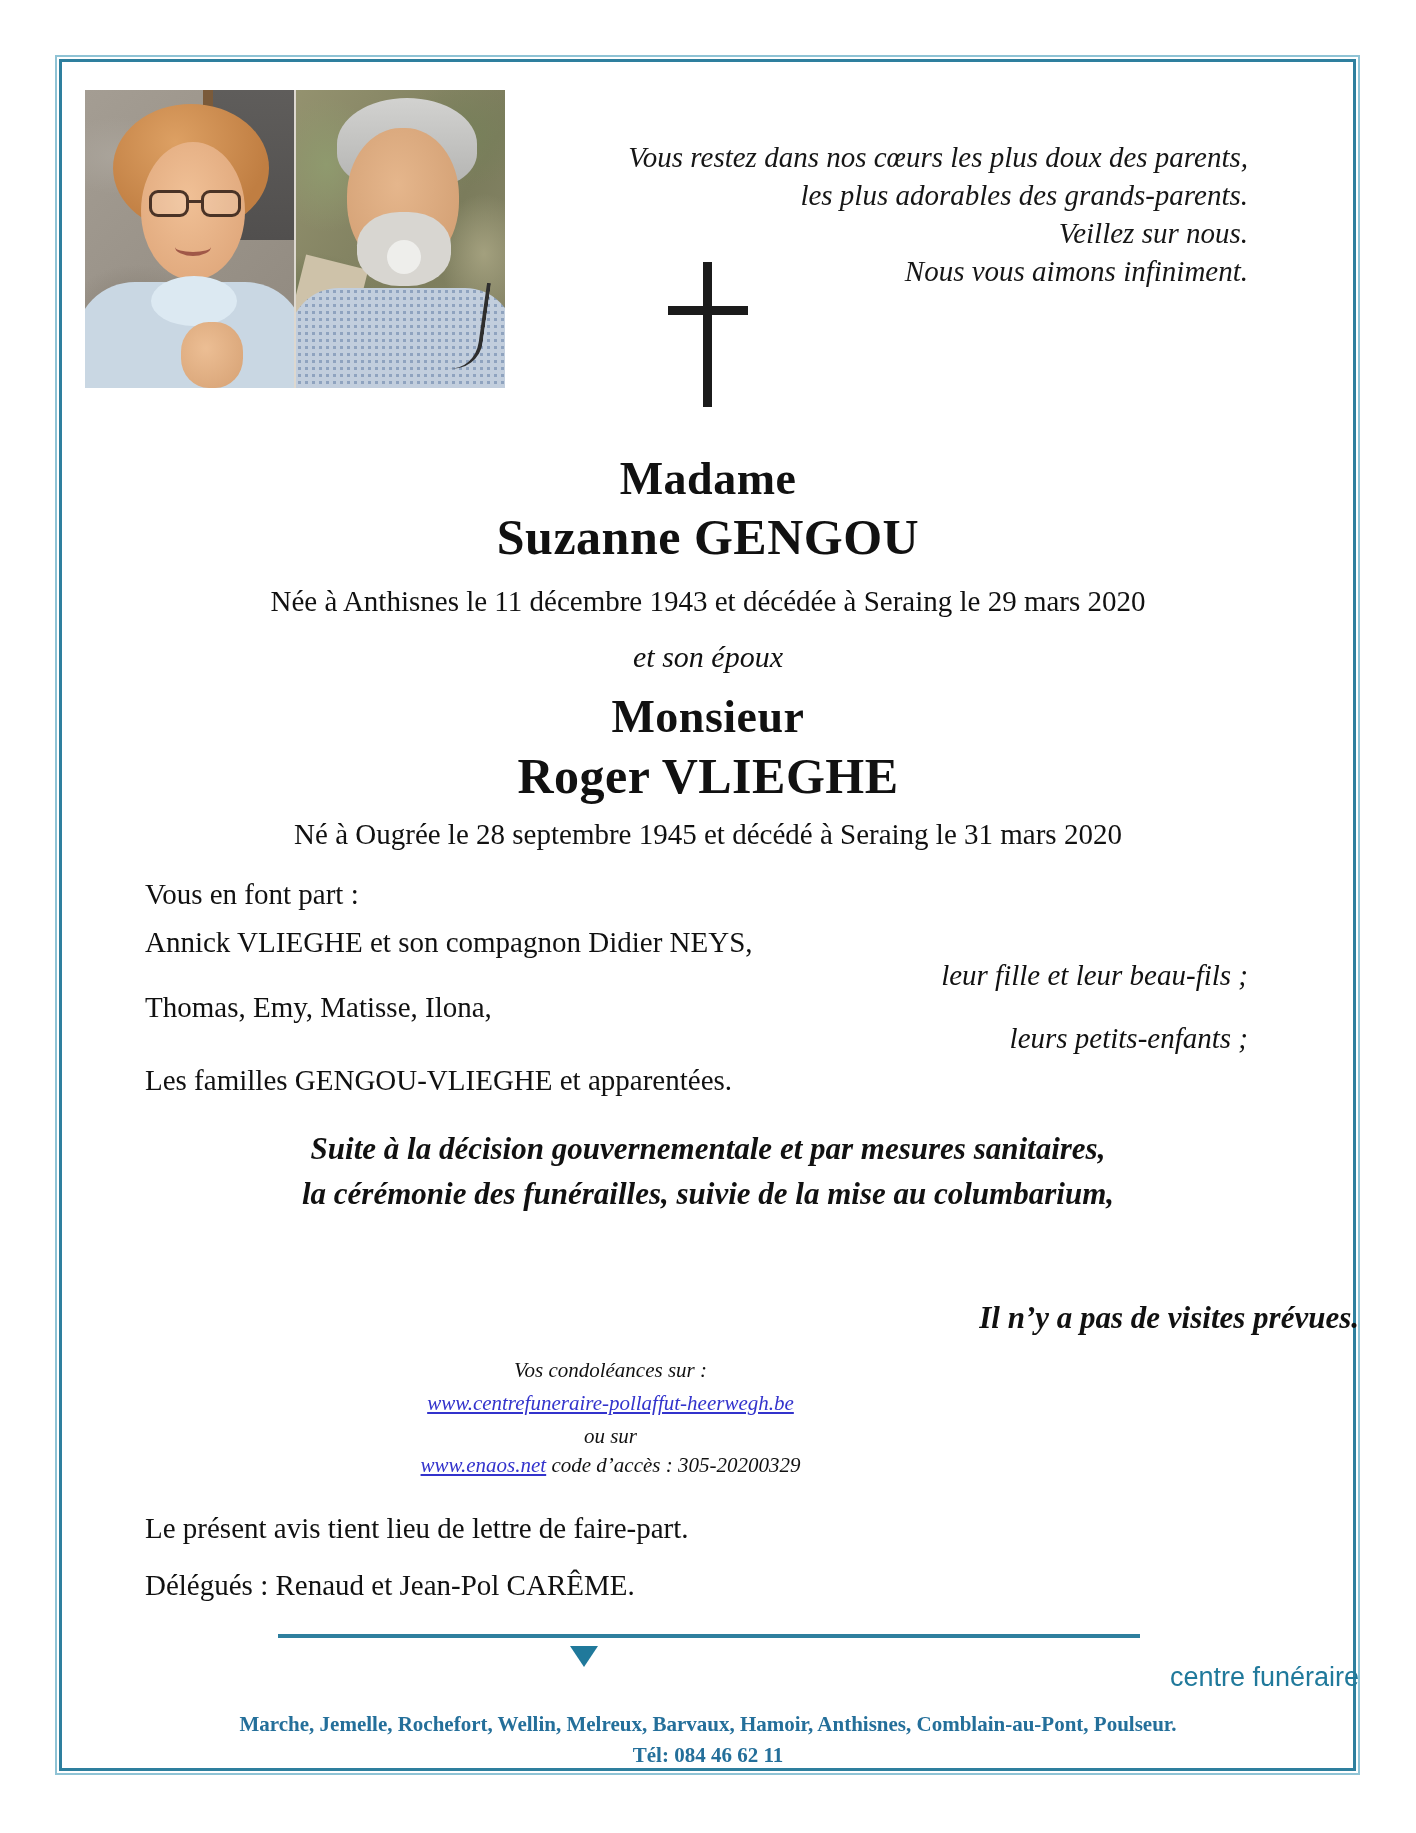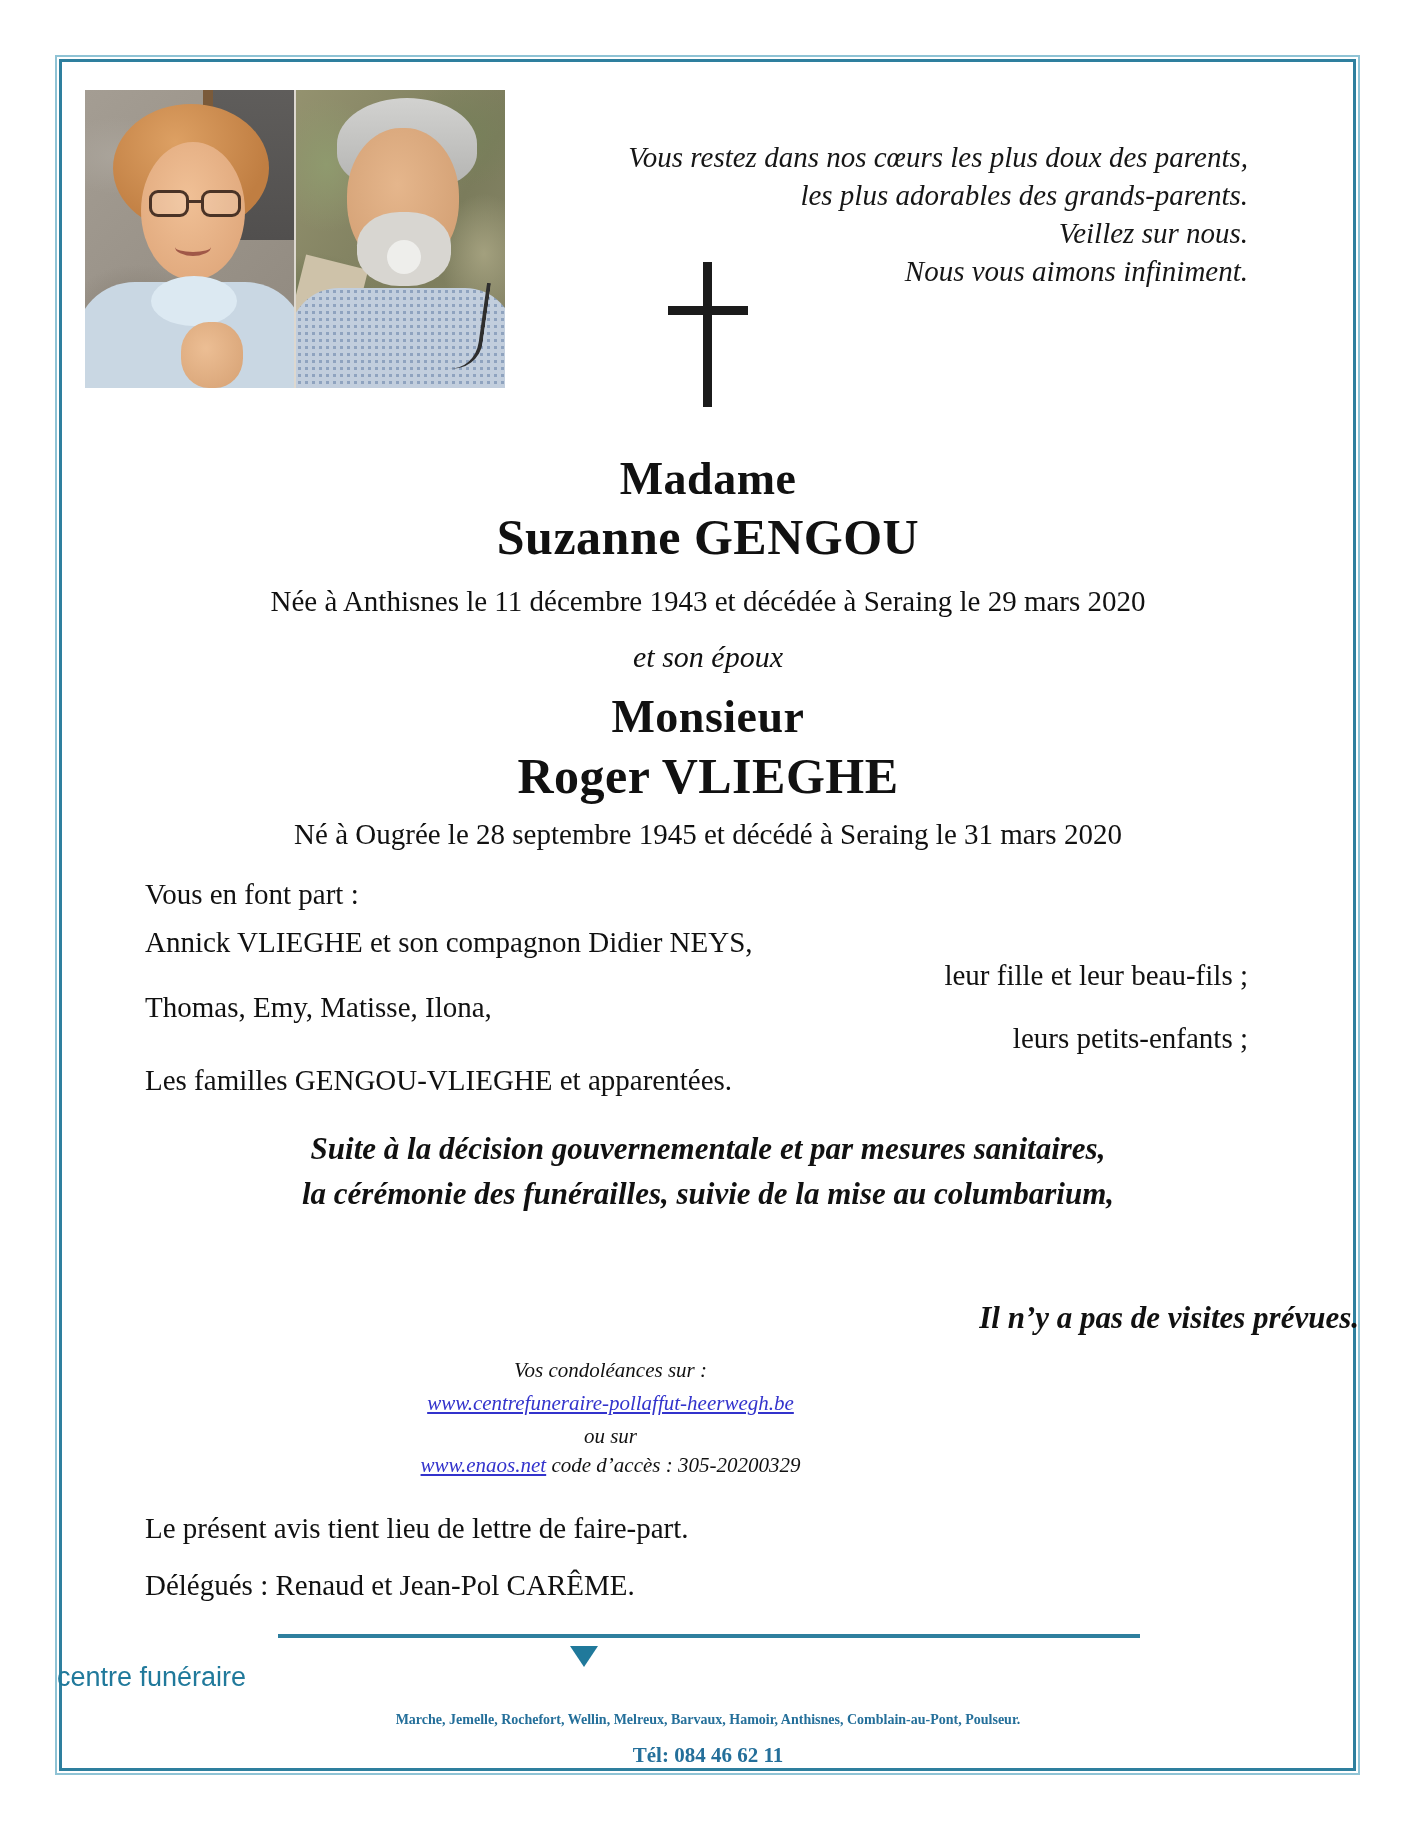--- a/index.html
+++ b/index.html
@@ -93,21 +93,21 @@
   .cross .v { position: absolute; left: 703px; top: 262px; width: 9px; height: 145px; background: #1b1b1b; }
   .cross .h { position: absolute; left: 668px; top: 306px; width: 80px; height: 9px; background: #1b1b1b; }
 
   .center { position: absolute; left: 57px; width: 1302px; text-align: center; }
   .title-line  { font-weight: bold; font-size: 46px; letter-spacing: 0.5px; }
   .name-line   { font-weight: bold; font-size: 50px; letter-spacing: 0.5px; }
   .dates-line  { font-size: 29px; }
   .connector-line { font-style: italic; font-size: 30px; }
 
   .left-text { position: absolute; left: 145px; font-size: 29px; }
-  .right-italic { position: absolute; right: 168px; font-size: 29px; text-align: right; }
+  .right-italic { position: absolute; right: 168px; font-style: italic; font-size: 29px; text-align: right; }
 
   .notice {
     position: absolute; left: 57px; width: 1302px; top: 1126px;
     text-align: center; font-weight: bold; font-style: italic;
     font-size: 31px; line-height: 45px;
   }
   .no-visits {
     position: absolute; left: 57px; width: 1302px; top: 1300px;
     text-align: right; font-weight: bold; font-style: italic; font-size: 31px;
   }
@@ -119,28 +119,28 @@
 
   .brand-triangle {
     position: absolute; left: 570px; top: 1646px;
     width: 0; height: 0;
     border-left: 14px solid rgba(0,0,0,0);
     border-right: 14px solid rgba(0,0,0,0);
     border-top: 21px solid #20799b;
   }
   .brand-row {
     position: absolute; left: 57px; width: 1302px; top: 1662px;
-    display: flex; justify-content: space-between; align-items: baseline; gap: 12px;
+    display: flex; justify-content: flex-end; align-items: baseline; gap: 12px;
     font-family: "Liberation Sans", "DejaVu Sans", sans-serif; color: #20799b;
   }
   .brand-prefix { font-size: 27px; }
   .brand-name { font-size: 43px; font-weight: bold; letter-spacing: -0.5px; }
   .footer-cities {
     position: absolute; left: 57px; width: 1302px; top: 1712px;
-    text-align: center; font-weight: bold; font-size: 14px; color: #246f9a;
+    text-align: center; font-weight: bold; font-size: 21px; color: #246f9a;
   }
   .footer-phone {
     position: absolute; left: 57px; width: 1302px; top: 1743px;
     text-align: center; font-weight: bold; font-size: 21px; color: #246f9a;
   }
 </style>
 </head>
 <body>
 
 <div class="page">

